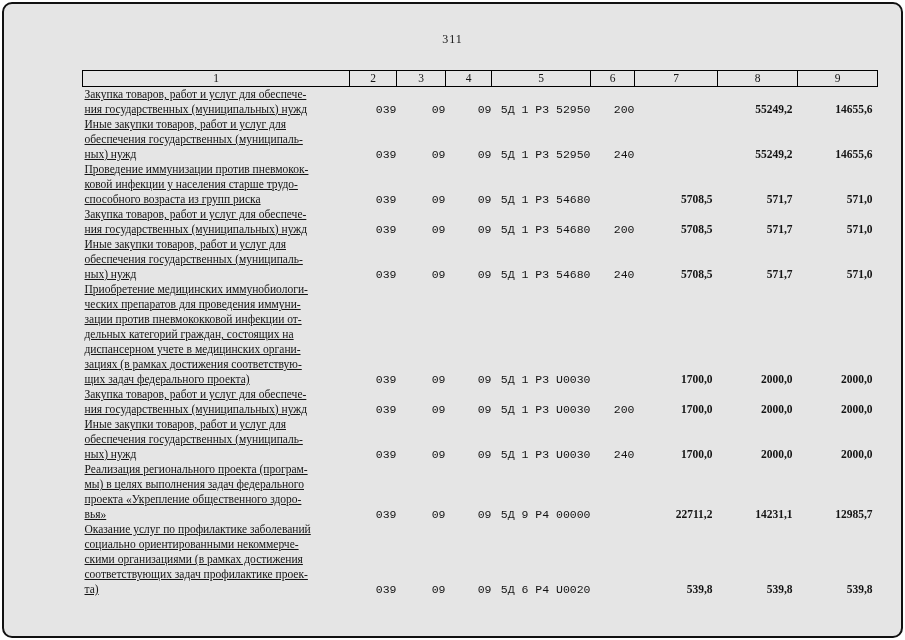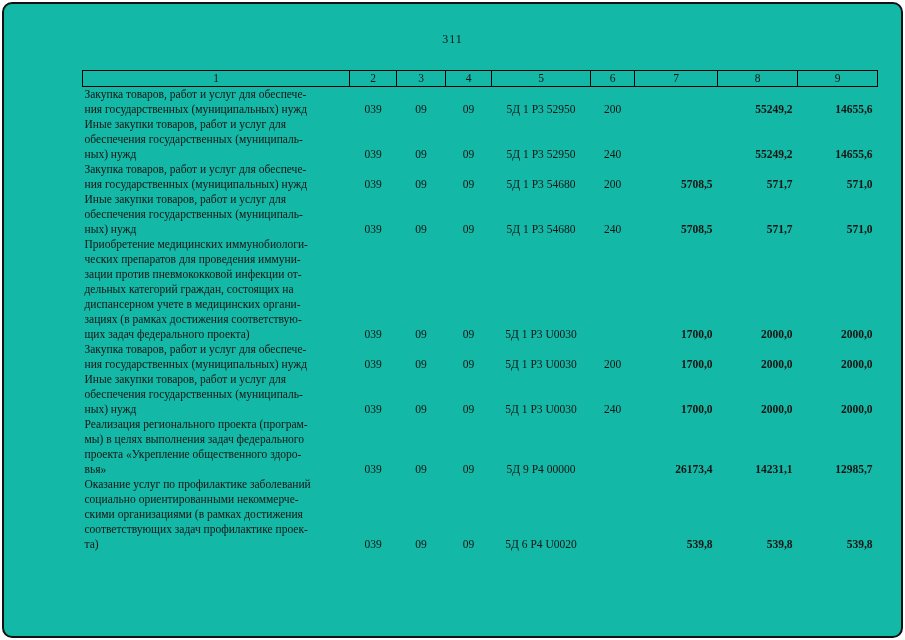--- a/index.html
+++ b/index.html
@@ -10,21 +10,21 @@
     position: relative;
     font-family: "Liberation Serif", "DejaVu Serif", serif;
     color: #141414;
     overflow: hidden;
   }
   .scan-frame {
     position: absolute;
     inset: 2px;
     border: 2px solid #111111;
     border-radius: 10px;
-    background: #14b8a6;
+    background: #e5e5e5;
     overflow: hidden;
   }
   .page-number {
     position: absolute;
     top: 28px;
     left: 0;
     width: 100%;
     text-align: center;
     font-size: 12px;
     letter-spacing: 1px;
@@ -51,22 +51,23 @@
   .budget-table td {
     padding: 0;
     vertical-align: bottom;
     font-size: 11.5px;
   }
   td.c1 {
     white-space: pre-line;
     text-align: left;
     padding-left: 2px;
     padding-right: 6px;
-  }
-  td.c2, td.c3, td.c4, td.c5, td.c6 { text-align: center; }
+    text-decoration: underline;
+  }
+  td.c2, td.c3, td.c4, td.c5, td.c6 { text-align: right; font-family: Liberation Mono, monospace; }
   td.c7, td.c8, td.c9 { text-align: right; padding-right: 5px; font-weight: bold; }
 </style>
 </head>
 <body>
 
 <div class="scan-frame">
 
   <div class="page-number">311</div>
 
   <table class="budget-table">
@@ -114,20 +115,33 @@
           <td class="c2">039</td>
           <td class="c3">09</td>
           <td class="c4">09</td>
           <td class="c5">5Д 1 Р3 52950</td>
           <td class="c6">240</td>
           <td class="c7"></td>
           <td class="c8">55249,2</td>
           <td class="c9">14655,6</td>
         </tr>
         <tr>
+          <td class="c1">Проведение иммунизации против пневмокок-
+ковой инфекции у населения старше трудо-
+способного возраста из групп риска</td>
+          <td class="c2">039</td>
+          <td class="c3">09</td>
+          <td class="c4">09</td>
+          <td class="c5">5Д 1 Р3 54680</td>
+          <td class="c6"></td>
+          <td class="c7">5708,5</td>
+          <td class="c8">571,7</td>
+          <td class="c9">571,0</td>
+        </tr>
+        <tr>
           <td class="c1">Закупка товаров, работ и услуг для обеспече-
 ния государственных (муниципальных) нужд</td>
           <td class="c2">039</td>
           <td class="c3">09</td>
           <td class="c4">09</td>
           <td class="c5">5Д 1 Р3 54680</td>
           <td class="c6">200</td>
           <td class="c7">5708,5</td>
           <td class="c8">571,7</td>
           <td class="c9">571,0</td>
@@ -190,21 +204,21 @@
         <tr>
           <td class="c1">Реализация регионального проекта (програм-
 мы) в целях выполнения задач федерального
 проекта «Укрепление общественного здоро-
 вья»</td>
           <td class="c2">039</td>
           <td class="c3">09</td>
           <td class="c4">09</td>
           <td class="c5">5Д 9 Р4 00000</td>
           <td class="c6"></td>
-          <td class="c7">26173,4</td>
+          <td class="c7">22711,2</td>
           <td class="c8">14231,1</td>
           <td class="c9">12985,7</td>
         </tr>
         <tr>
           <td class="c1">Оказание услуг по профилактике заболеваний
 социально ориентированными некоммерче-
 скими организациями (в рамках достижения
 соответствующих задач профилактике проек-
 та)</td>
           <td class="c2">039</td>

